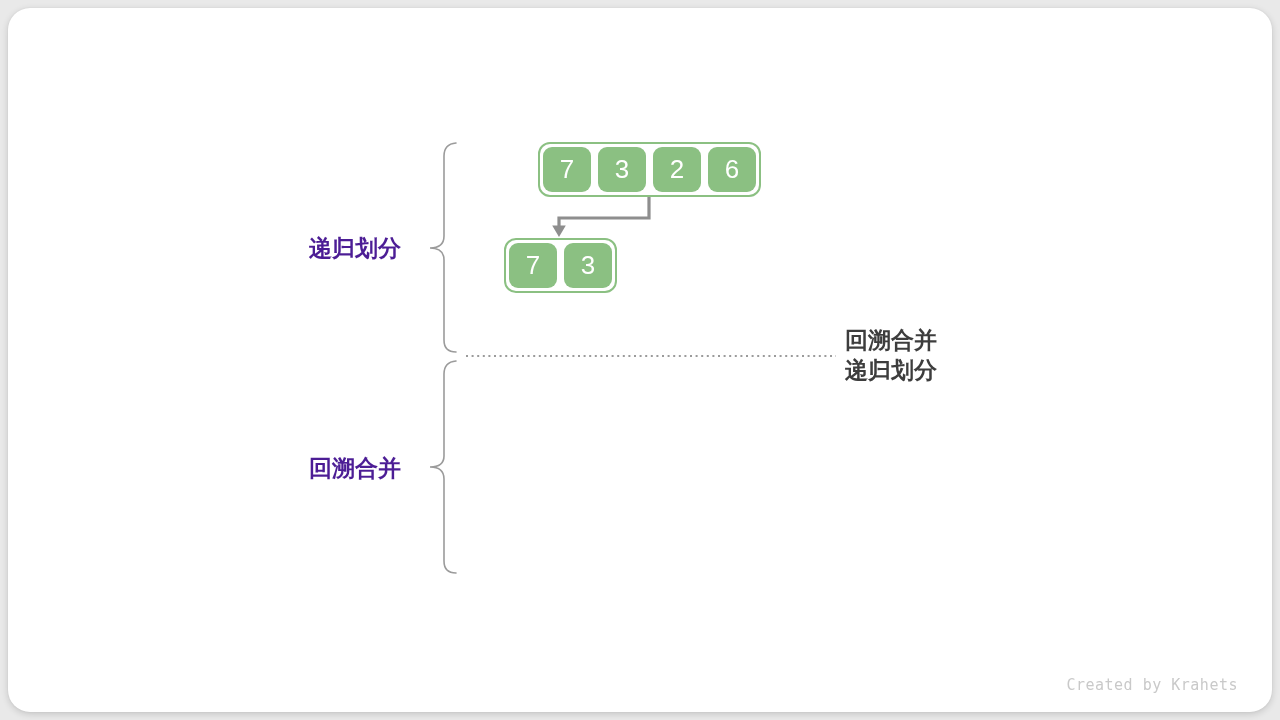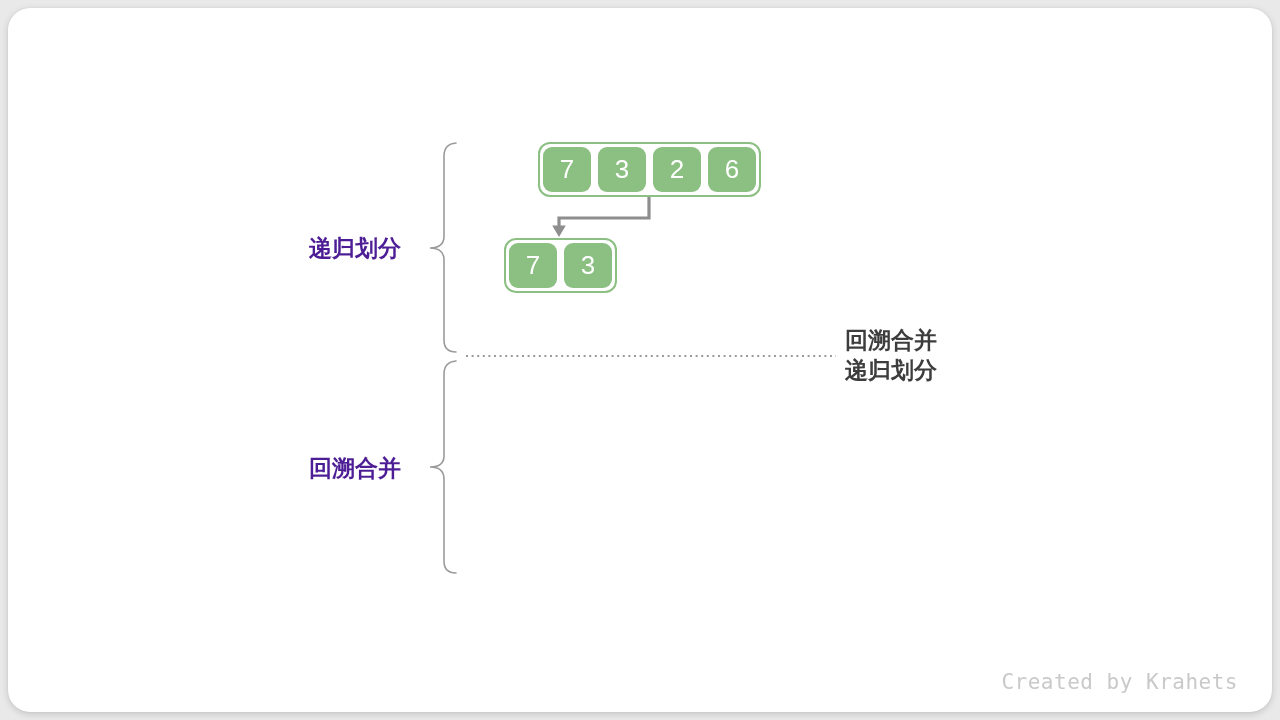--- a/index.html
+++ b/index.html
@@ -67,21 +67,21 @@
     font-weight: 500;
     display: flex;
     align-items: center;
     justify-content: center;
   }
   .watermark {
     position: absolute;
     right: 42px;
     bottom: 26px;
     font-family: "DejaVu Sans Mono", "Liberation Mono", monospace;
-    font-size: 21px;
+    font-size: 15px;
     color: #c9c9c9;
     letter-spacing: 0.5px;
   }
 </style>
 </head>
 <body>
 
 <div class="page">
   <div class="card"></div>
 

